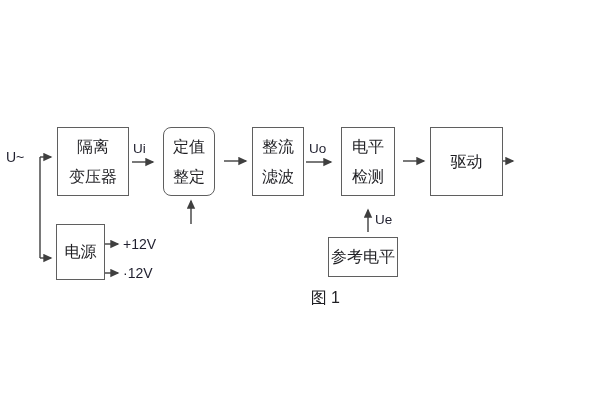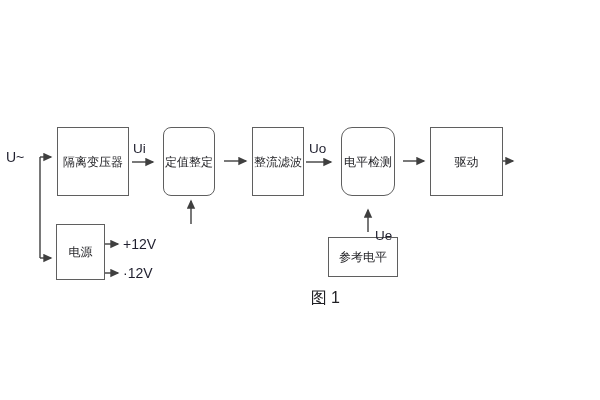--- a/index.html
+++ b/index.html
@@ -2,22 +2,22 @@
 <html><head>
 <meta charset="utf-8">
 <style>
   html,body{margin:0;padding:0;background:#ffffff;}
   .canvas{
     position:relative;width:600px;height:400px;background:#ffffff;overflow:hidden;
     font-family:"Liberation Sans","DejaVu Sans",sans-serif;color:#222228;
   }
   .box{
     position:absolute;border:1.5px solid #5f5f5f;background:#ffffff;
-    display:flex;align-items:center;justify-content:center;
-    font-size:12px;line-height:30px;color:#1f1f23;box-sizing:border-box;
+    display:flex;flex-direction:column;align-items:center;justify-content:center;
+    font-size:16px;line-height:30px;color:#1f1f23;box-sizing:border-box;
     text-align:center;white-space:nowrap;
   }
   .lbl{
     position:absolute;font-size:13.5px;color:#1f1f2e;white-space:nowrap;
     line-height:15px;
   }
   .caption{
     position:absolute;left:260px;top:288px;width:80px;text-align:right;
     font-size:16px;color:#1f1f23;
   }
@@ -67,21 +67,21 @@
   <div class="box" style="left:163px;top:127px;width:52px;height:69px;border-radius:8px;">
     <div>定值</div>
     <div>整定</div>
   </div>
 
   <div class="box" style="left:252px;top:127px;width:52px;height:69px;">
     <div>整流</div>
     <div>滤波</div>
   </div>
 
-  <div class="box" style="left:341px;top:127px;width:54px;height:69px;border-radius:11px;">
+  <div class="box" style="left:341px;top:127px;width:54px;height:69px;">
     <div>电平</div>
     <div>检测</div>
   </div>
 
   <div class="box" style="left:430px;top:127px;width:73px;height:69px;">
     <div>驱动</div>
   </div>
 
 
   <div class="box" style="left:56px;top:224px;width:49px;height:56px;">
@@ -92,21 +92,21 @@
   <div class="box" style="left:328px;top:237px;width:70px;height:40px;">
     <div>参考电平</div>
   </div>
 
   <span class="lbl" style="left:6px;top:150px;font-size:14px;">U~</span>
 
   <span class="lbl" style="left:133px;top:141px;">Ui</span>
 
   <span class="lbl" style="left:309px;top:141px;">Uo</span>
 
-  <span class="lbl" style="left:375px;top:212px;margin-top:16px;">Ue</span>
+  <span class="lbl" style="left:375px;top:212px;">Ue</span>
 
   <span class="lbl" style="left:123px;top:237px;font-size:14px;">+12V</span>
 
   <span class="lbl" style="left:123px;top:266px;font-size:14px;">·12V</span>
 
   <div class="caption">图 1</div>
 
 </div>
 
 </body></html>

